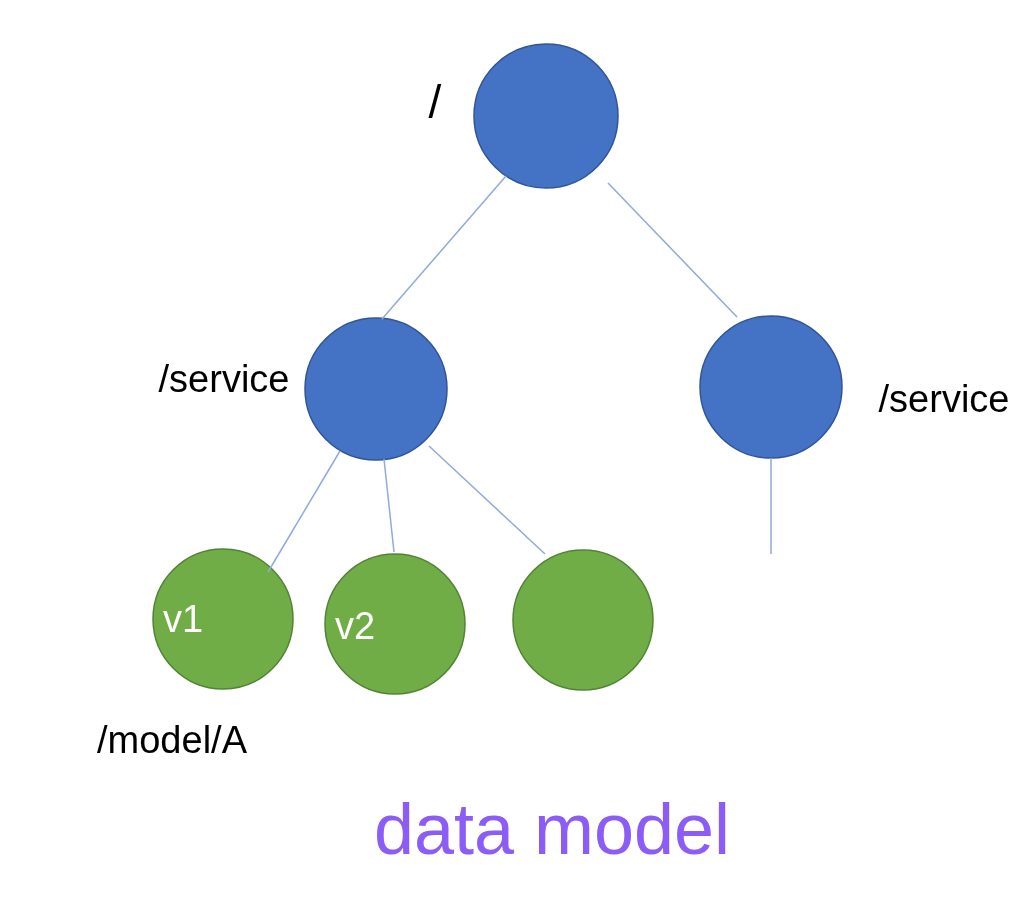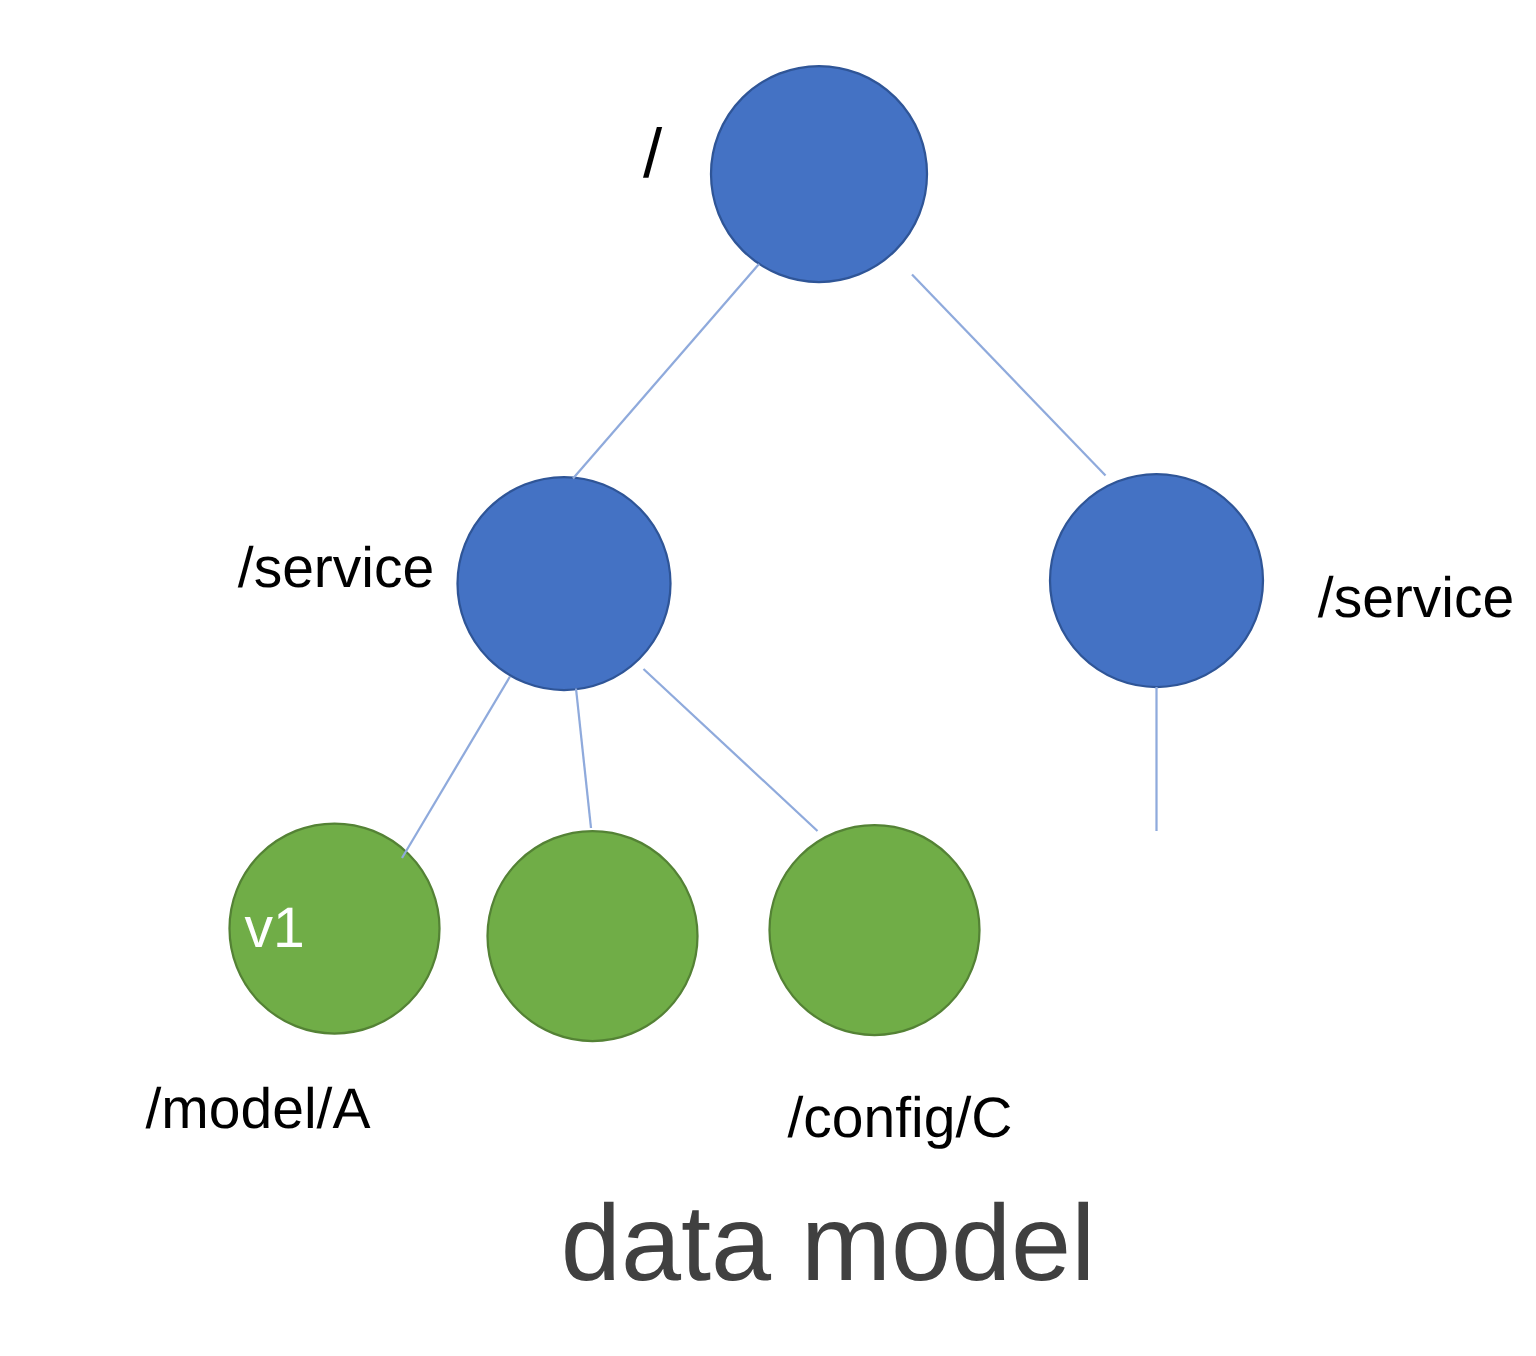--- a/index.html
+++ b/index.html
@@ -41,21 +41,21 @@
     font-size: 46px;
     line-height: 50px;
     text-align: center;
     white-space: nowrap;
   }
   .title {
     position: absolute;
     left: 252px;
     top: 790px;
     width: 600px;
-    color: #404040;
+    color: #8b5cf6;
     font-size: 72px;
     line-height: 78px;
     font-weight: 400;
     text-align: center;
     white-space: nowrap;
   }
 </style>
 </head>
 <body>
 
@@ -80,21 +80,21 @@
 
   <div class="root-lbl" style="left:395px; top:77px; width:80px;">/</div>
 
   <div class="lbl" style="left:124px; top:357px; width:200px;">/service</div>
 
   <div class="lbl" style="left:844px; top:377px; width:200px;">/service</div>
 
   <div class="lbl" style="left:72px; top:718px; width:200px;">/model/A</div>
 
 
-  <div class="lbl" style="left:500px; top:724px; width:200px;">/config/C</div>
 
   <div class="node-lbl" style="left:163px; top:597px; width:120px;">v1</div>
 
+  <div class="node-lbl" style="left:335px; top:604px; width:120px;">v2</div>
 
 
   <div class="title">data model</div>
 
 </div>
 
 </body></html>

